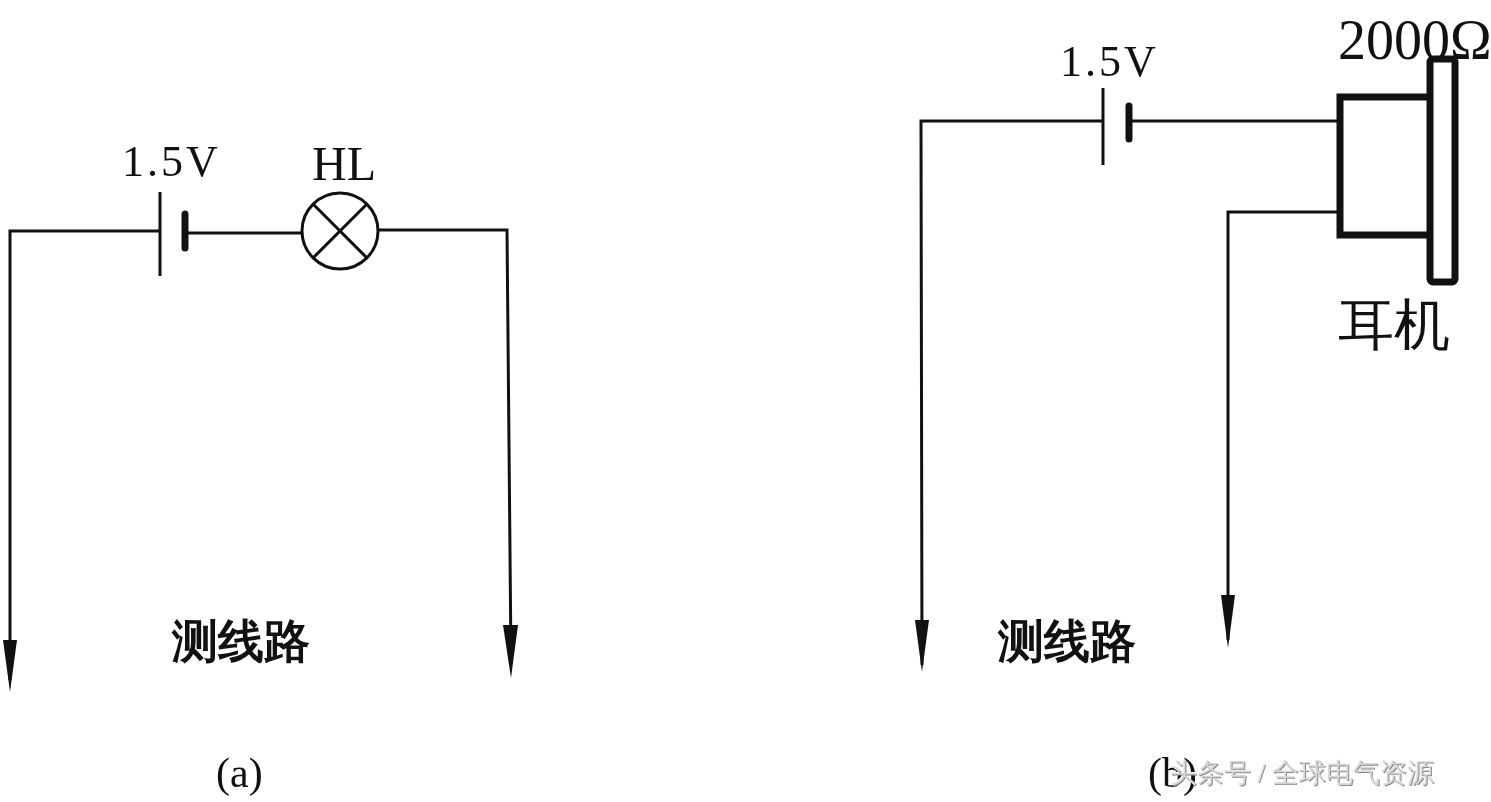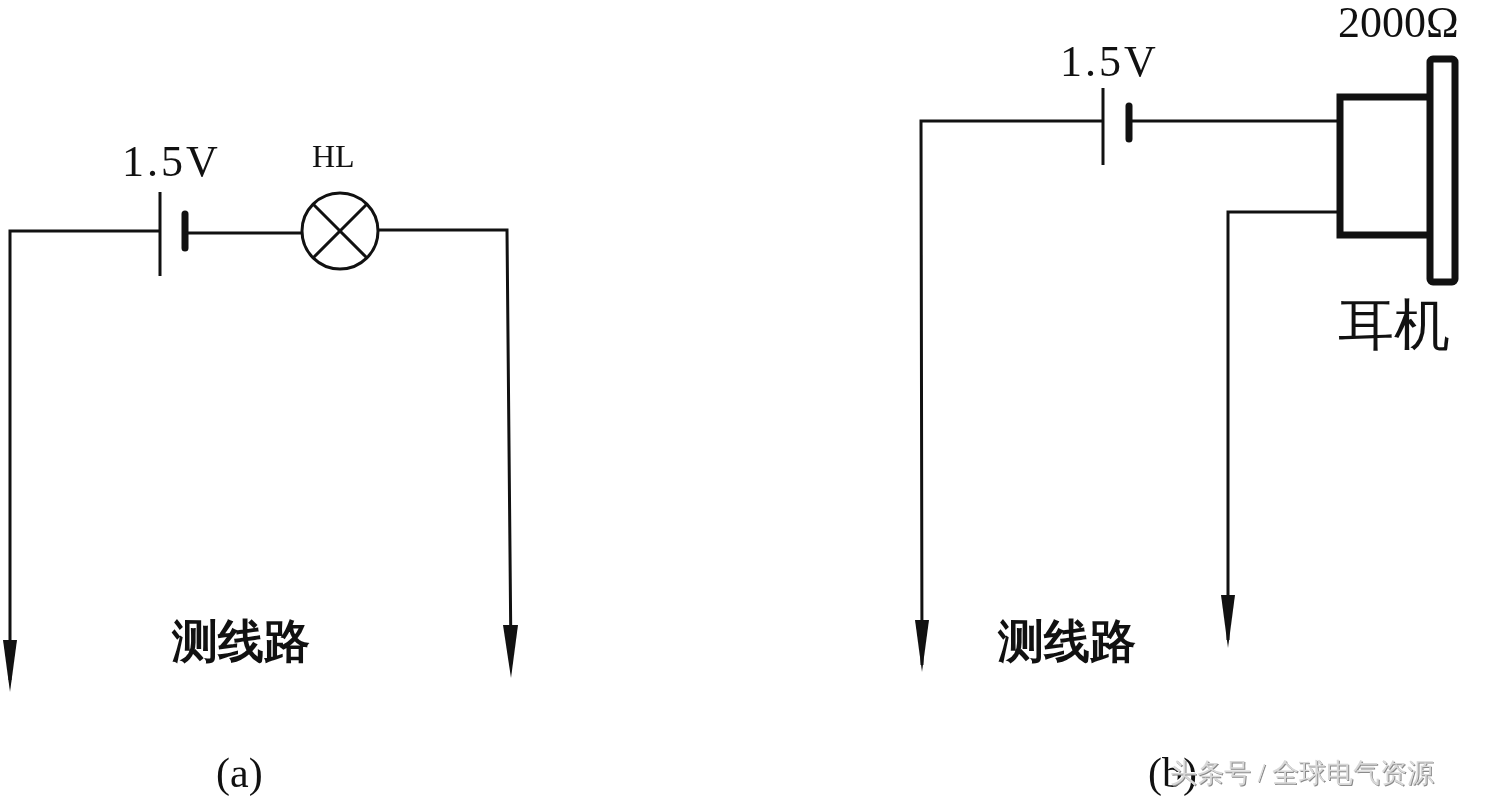--- a/index.html
+++ b/index.html
@@ -50,23 +50,23 @@
   <g stroke="#111" fill="none" stroke-width="7">
     <polyline points="1431,97 1340,97 1340,235 1431,235"></polyline>
     <rect x="1430" y="59" width="25" height="223" rx="3"></rect>
   </g>
 
   <polygon points="915,620 929,620 922,672" fill="#111"></polygon>
   <polygon points="1221,595 1235,595 1228,648" fill="#111"></polygon>
 </svg>
 
 <div class="lbl serif" style="left:122px;top:140px;font-size:44px;letter-spacing:3px;">1.5V</div>
-<div class="lbl serif" style="left:312px;top:140px;font-size:32px;text-align:center;">HL</div>
+<div class="lbl serif" style="left:312px;top:140px;font-size:48px;text-align:center;">HL</div>
 <div class="lbl cjk" style="left:172px;top:618px;font-size:46px;">测线路</div>
 <div class="lbl serif" style="left:216px;top:752px;font-size:42px;">(a)</div>
 
 <div class="lbl serif" style="left:1060px;top:40px;font-size:44px;letter-spacing:3px;">1.5V</div>
-<div class="lbl serif" style="left:1338px;top:1px;font-size:44px;">2000Ω</div>
+<div class="lbl serif" style="left:1338px;top:12px;font-size:56px;">2000Ω</div>
 <div class="lbl cjk" style="left:1338px;top:297px;font-size:56px;font-weight:normal;">耳机</div>
 <div class="lbl cjk" style="left:998px;top:618px;font-size:46px;">测线路</div>
 <div class="lbl serif" style="left:1148px;top:752px;font-size:42px;">(b)</div>
 
 <div class="watermark" style="left:1170px;top:760px;font-family:Liberation Serif, serif;">头条号 / 全球电气资源</div>
 
 </body></html>

